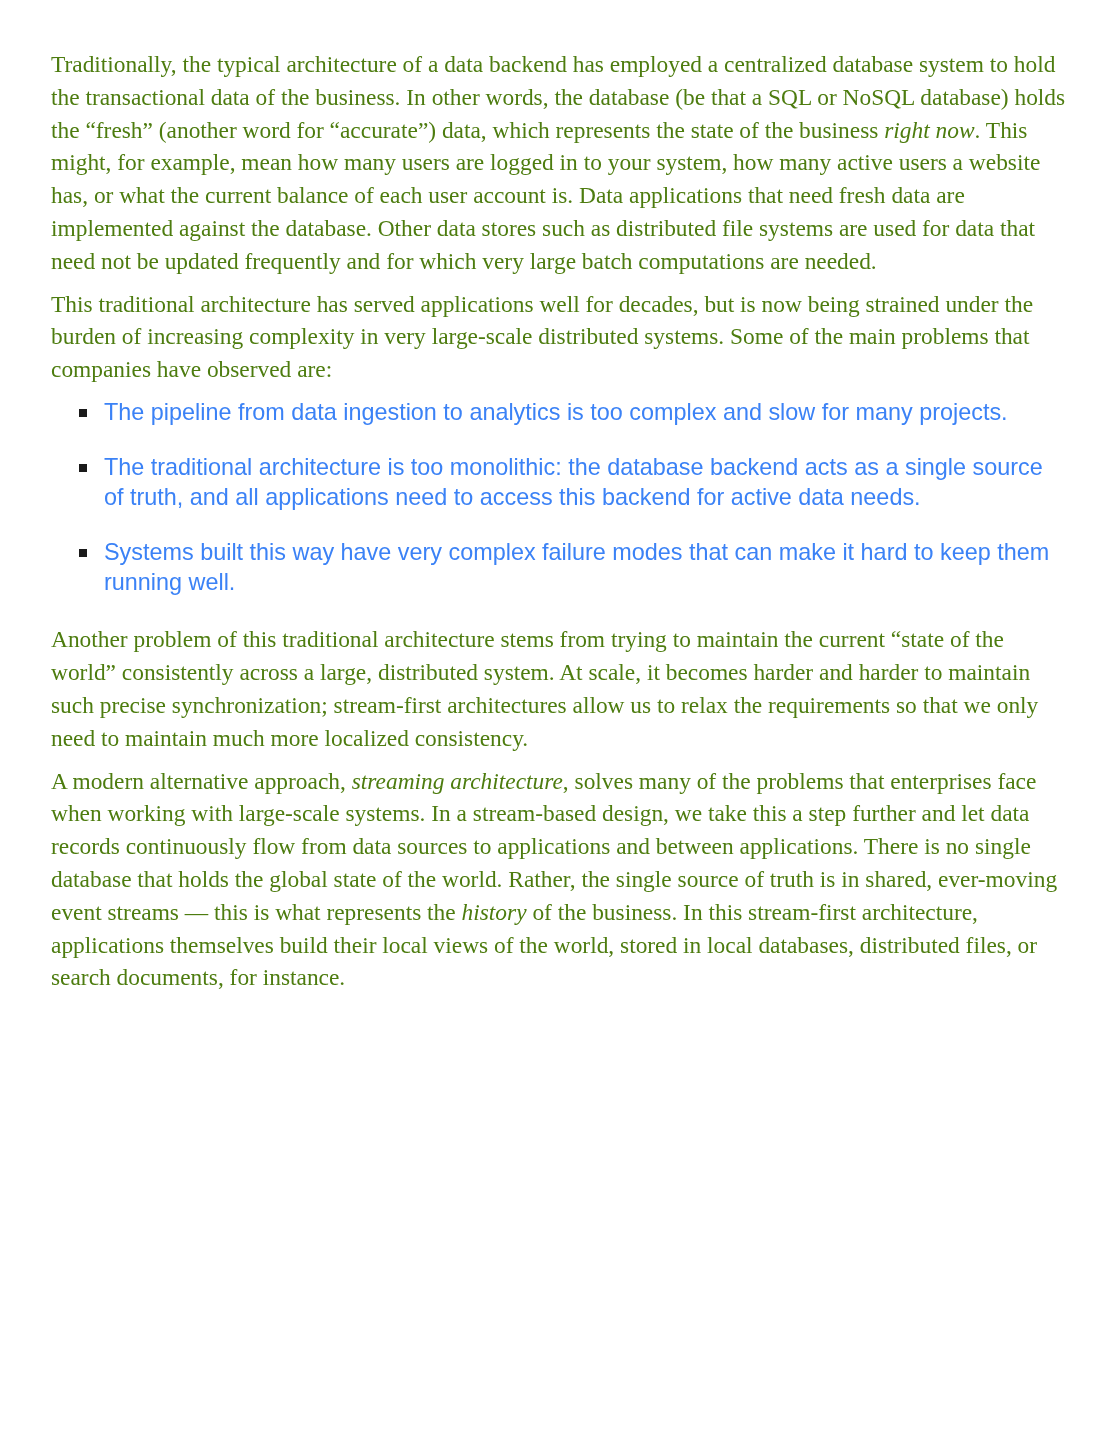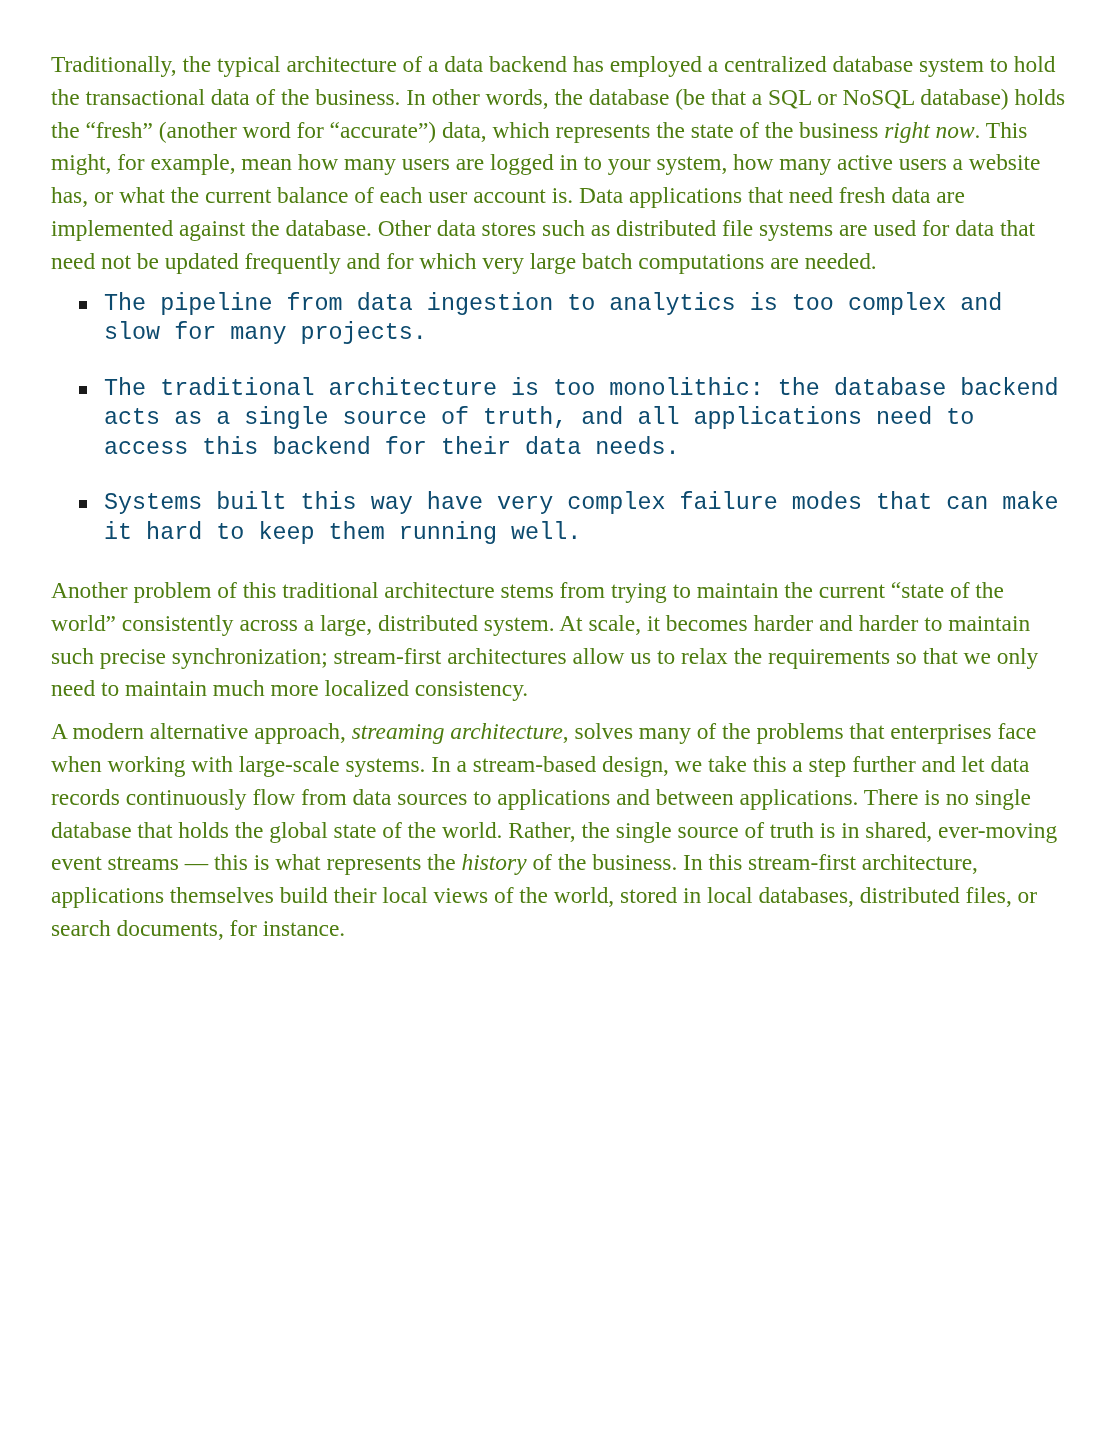--- a/index.html
+++ b/index.html
@@ -20,24 +20,24 @@
     line-height: 32.8px;
     color: #4d7c0f;
     margin: 0 0 10px 0;
   }
   ul {
     list-style: none;
     margin: 0;
     padding: 0;
   }
   li {
-    font-family: Liberation Mono, monospace;
+    font-family: Liberation Sans, sans-serif;
     font-size: 23.4px;
     line-height: 29.5px;
-    color: #0c4a6e;
+    color: #3b82f6;
     position: relative;
     padding-left: 53px;
     margin-bottom: 26px;
   }
   li .bullet {
     position: absolute;
     left: 28px;
     top: 11px;
     width: 8px;
     height: 8px;
@@ -45,23 +45,24 @@
   }
   ul { margin-top: 12px; margin-bottom: 20px; }
 </style>
 </head>
 <body>
 
 <div class="page">
 
   <p><span>Traditionally, the typical architecture of a data backend has employed a centralized database system to hold the transactional data of the business. In other words, the database (be that a SQL or NoSQL database) holds the “fresh” (another word for “accurate”) data, which represents the state of the business </span><em>right now</em><span>. This might, for example, mean how many users are logged in to your system, how many active users a website has, or what the current balance of each user account is. Data applications that need fresh data are implemented against the database. Other data stores such as distributed file systems are used for data that need not be updated frequently and for which very large batch computations are needed.</span></p>
 
+  <p>This traditional architecture has served applications well for decades, but is now being strained under the burden of increasing complexity in very large-scale distributed systems. Some of the main problems that companies have observed are:</p>
 
   <ul>
     <li><span class="bullet"></span><span>The pipeline from data ingestion to analytics is too complex and slow for many projects.</span></li>
-    <li><span class="bullet"></span><span>The traditional architecture is too monolithic: the database backend acts as a single source of truth, and all applications need to access this backend for their data needs.</span></li>
+    <li><span class="bullet"></span><span>The traditional architecture is too monolithic: the database backend acts as a single source of truth, and all applications need to access this backend for active data needs.</span></li>
     <li><span class="bullet"></span><span>Systems built this way have very complex failure modes that can make it hard to keep them running well.</span></li>
   </ul>
 
   <p>Another problem of this traditional architecture stems from trying to maintain the current “state of the world” consistently across a large, distributed system. At scale, it becomes harder and harder to maintain such precise synchronization; stream-first architectures allow us to relax the requirements so that we only need to maintain much more localized consistency.</p>
 
   <p><span>A modern alternative approach, </span><em>streaming architecture</em><span>, solves many of the problems that enterprises face when working with large-scale systems. In a stream-based design, we take this a step further and let data records continuously flow from data sources to applications and between applications. There is no single database that holds the global state of the world. Rather, the single source of truth is in shared, ever-moving event streams — this is what represents the </span><em>history</em><span> of the business. In this stream-first architecture, applications themselves build their local views of the world, stored in local databases, distributed files, or search documents, for instance.</span></p>
 </div>
 
 </body></html>

